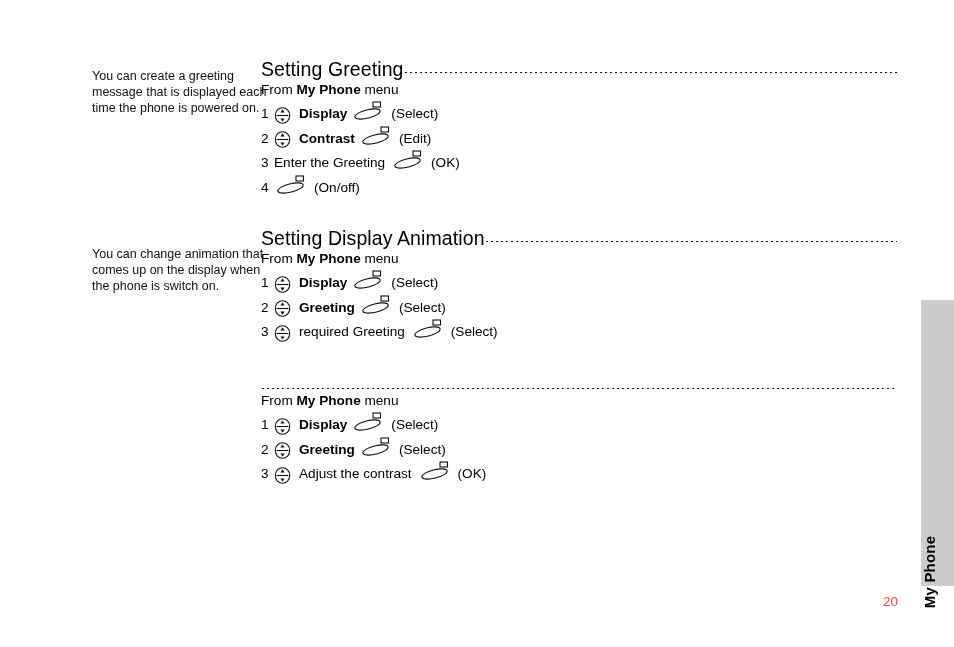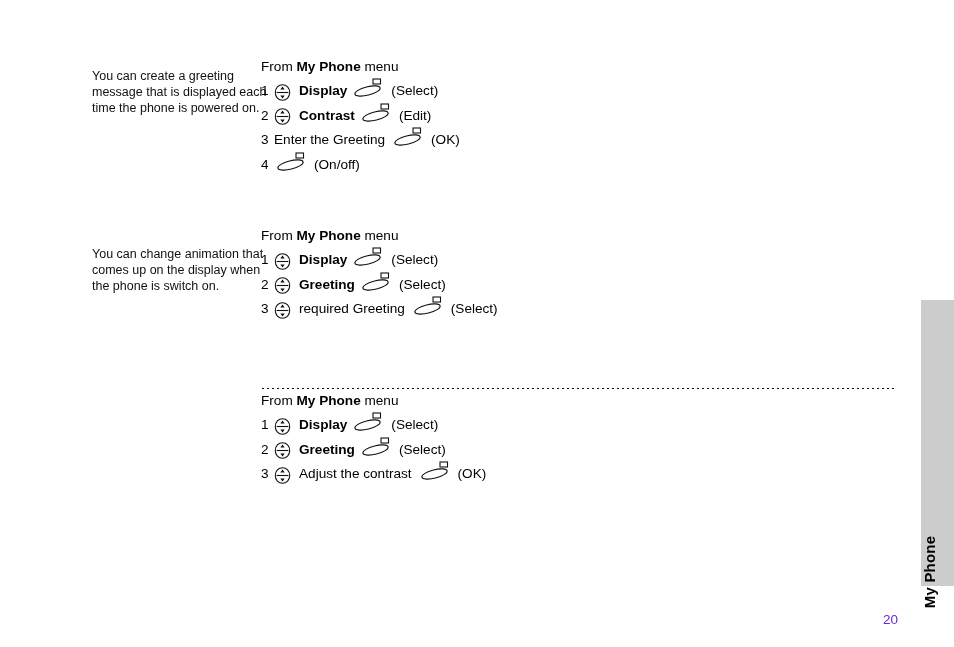--- a/index.html
+++ b/index.html
@@ -144,36 +144,40 @@
     transform-origin: center bottom;
     font-size: 15px;
     font-weight: 700;
     white-space: nowrap;
     letter-spacing: 0.2px;
   }
 
   .page-num {
     position: absolute;
     right: 56px;
-    top: 612px;
+    top: 594px;
     font-size: 13.5px;
-    color: #6d28d9;
+    color: #ef4444;
   }
 </style>
 </head>
 <body>
 
 <div class="side-notes">
   <div class="side-note side-note-1">You can create a greeting message that is displayed each time the phone is powered on.</div>
   <div class="side-note side-note-2">You can change animation that comes up on the display when the phone is switch on.</div>
 </div>
 
 <div class="content">
 
   <div class="section sec-greeting">
+    <div class="sec-head">
+      <span class="sec-head-text">Setting Greeting</span>
+      <span class="sec-leader"></span>
+    </div>
 
     <div class="from-line">
       <span>From </span><b>My Phone</b><span> menu</span>
     </div>
 
     <div class="steps">
 
       <div class="step">
         <span class="step-num">1</span>
         <span class="nav-icon">
@@ -243,20 +247,24 @@
           </svg>
         </span>
         <span class="sp4"></span>
         <span class="step-txt">(On/off)</span>
       </div>
 
     </div>
   </div>
 
   <div class="section sec-animation">
+    <div class="sec-head">
+      <span class="sec-head-text">Setting Display Animation</span>
+      <span class="sec-leader"></span>
+    </div>
 
     <div class="from-line">
       <span>From </span><b>My Phone</b><span> menu</span>
     </div>
 
     <div class="steps">
 
       <div class="step">
         <span class="step-num">1</span>
         <span class="nav-icon">

